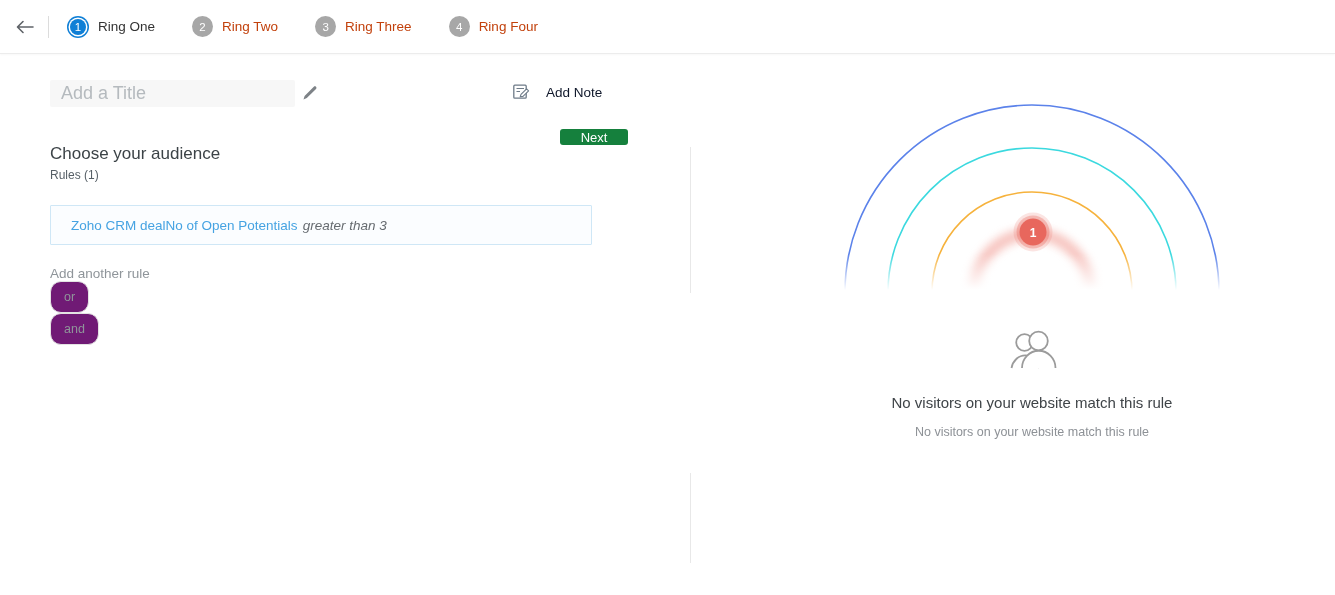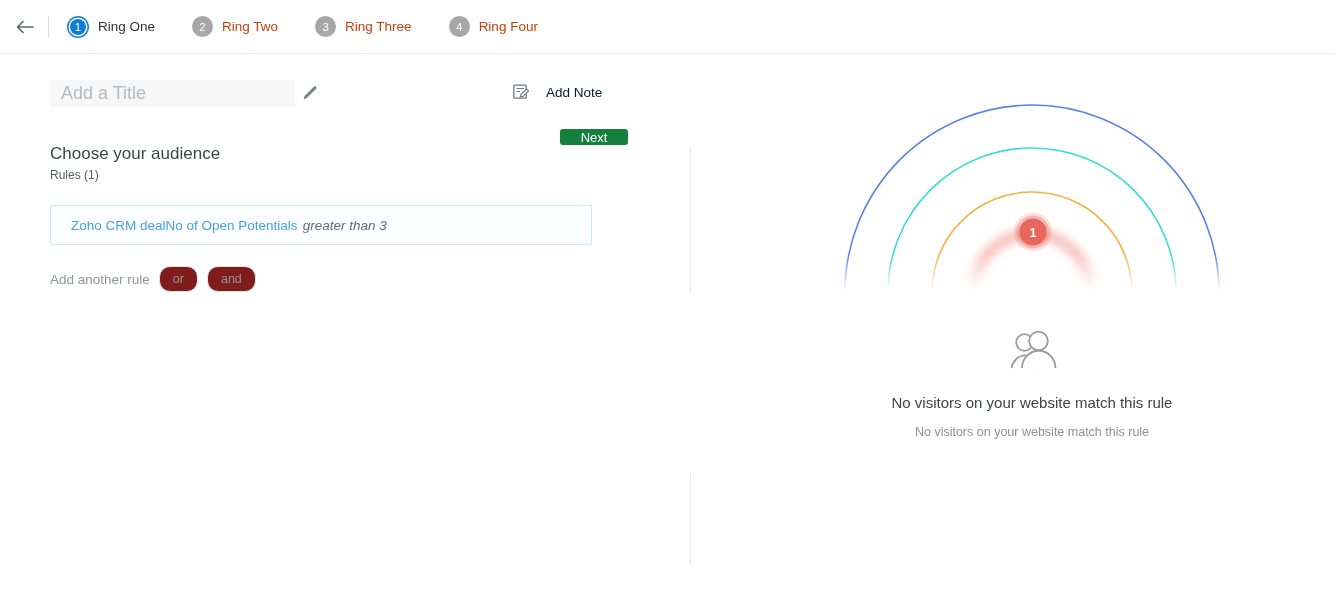--- a/index.html
+++ b/index.html
@@ -39,24 +39,24 @@
 
   .rules-label { position:absolute; left:50px; top:168px; font-size:12px; color:#565f66; }
   .rules-count { color:#565f66; }
 
   .rule-box { position:absolute; left:50px; top:205px; width:542px; height:40px;
               border:1px solid #cfe7f6; background:#fbfdff; border-radius:1px;
               display:flex; align-items:center; padding-left:20px; font-size:13.5px; cursor:pointer; }
   .rule-condition { color:#46a3e2; }
   .rule-rest { color:#666b70; margin-left:5px;font-style:italic; }
 
-  .add-rule-row { position:absolute; left:50px; top:266px; display:flex; align-items:center; }
+  .add-rule-row { position:absolute; left:50px; top:266px; display:flex; align-items:flex-start;flex-direction:column; }
   .add-rule-label { font-size:13.5px; color:#8f959a; margin-right:9px; }
-  .pill { border:1px solid #e3e3e3; border-radius:11px; background:#7f1d1d; color:#8f959a;
-          font-size:12.5px; height:26px; line-height:19px; padding:0 13px; margin-right:9px; cursor:pointer;
+  .pill { border:1px solid #e3e3e3; border-radius:11px; background:#701a75; color:#8f959a;
+          font-size:12.5px; height:32px; line-height:19px; padding:0 13px; margin-right:9px; cursor:pointer;
           font-family:"Liberation Sans", sans-serif; }
 
   
   .divider-seg-top { position:absolute; left:690px; top:147px; width:1px; height:146px; background:#e8e8e8; }
   .divider-seg-bottom { position:absolute; left:690px; top:473px; width:1px; height:90px; background:#e8e8e8; }
 
   
   .rings-wrap { position:absolute; left:842px; top:94px; width:380px; height:198px; }
   .rings-fade { position:absolute; left:842px; top:254px; width:380px; height:40px;
                 background:linear-gradient(to bottom, rgba(255,255,255,0) 0%, #ffffff 90%); pointer-events:none; }

